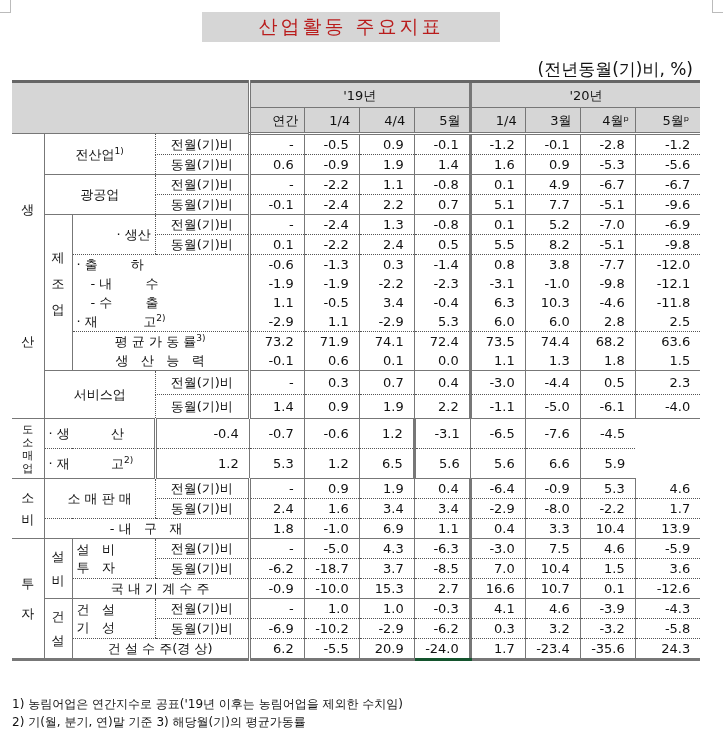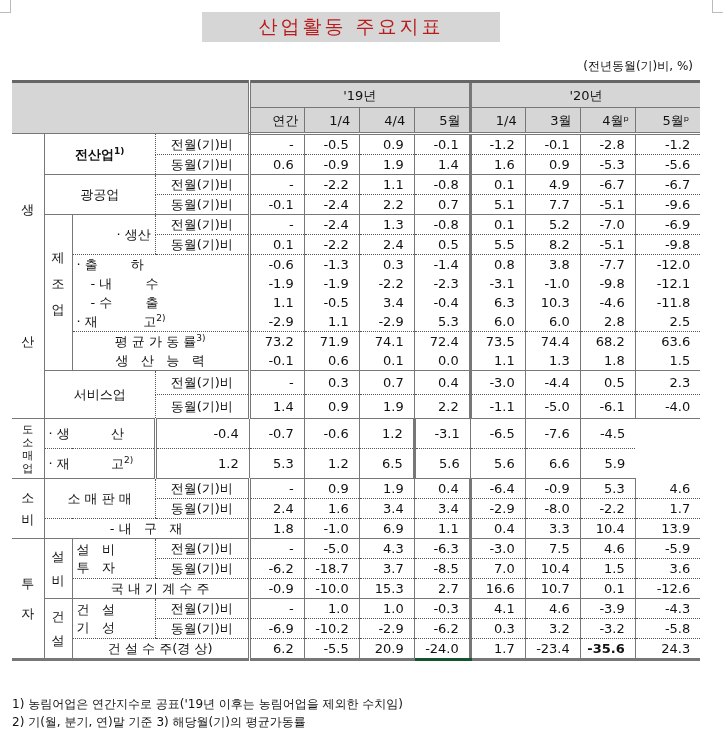--- a/index.html
+++ b/index.html
@@ -1,21 +1,21 @@
 <!DOCTYPE html>
 <html><head>
 <meta charset="utf-8">
 <style>
   html, body { margin:0; padding:0; background:#fff; }
   body { width:723px; height:744px; position:relative; overflow:hidden;
          font-family:"DejaVu Sans", sans-serif; color:#111; }
   .corner { position:absolute; border-color:#bbb; border-style:solid; width:10px; height:12px; }
   .title-box { position:absolute; left:202px; top:12px; width:298px; height:30px; background:#d6d6d6;
                display:flex; align-items:center; justify-content:center; font-size:19px; letter-spacing:3px; color:#b91c1c; }
-  .unit { position:absolute; right:30px; top:58px; font-size:12px; }
+  .unit { position:absolute; right:30px; top:58px; font-size:17px; }
   table { position:absolute; left:12px; top:80px; border-collapse:collapse; table-layout:fixed; font-size:13px; }
   td, th { padding:0 4px; height:19px; line-height:19px; white-space:nowrap; overflow:hidden; }
   th { background:#d6d6d6; font-weight:normal; text-align:center; height:24px; border:1px solid #777; }
   thead tr:first-child th { border-top:3px solid #666; }
   thead tr:last-child th { border-bottom:3px double #777;padding-left:20px; }
   td.num { text-align:right; border-left:1px solid #777; padding-right:10px; }
   td.dbl { border-left:3px double #777; }
   td.thick { border-left:3px solid #777; }
   th.dbl { border-left:3px double #777; }
   th.thick { border-left:3px solid #777; }
@@ -69,21 +69,21 @@
       <th class="thick">1/4</th>
       <th>3월</th>
       <th>4월ᵖ</th>
       <th style="border-right:none;">5월ᵖ</th>
     </tr>
   </thead>
   <tbody>
 
     <tr class="dot">
       <td rowspan="14" class="cat" style="border-bottom:1px solid #777;line-height:44px;">생<br><br><br>산</td>
-      <td colspan="2" rowspan="2" class="lbl" style="border-bottom:1px solid #777;border-right:none;font-weight:bold;"><span>전산업</span><span class="sup">1)</span></td>
+      <td colspan="2" rowspan="2" class="lbl" style="border-bottom:1px solid #777;border-right:none;"><span>전산업</span><span class="sup">1)</span></td>
       <td class="cmp">전월(기)비</td>
       <td class="num dbl">-</td>
       <td class="num">-0.5</td>
       <td class="num">0.9</td>
       <td class="num">-0.1</td>
       <td class="num thick">-1.2</td>
       <td class="num">-0.1</td>
       <td class="num">-2.8</td>
       <td class="num">-1.2</td>
     </tr>
@@ -359,20 +359,20 @@
       <td class="num">-5.8</td>
     </tr>
     <tr style="border-bottom:3px solid #777;">
       <td colspan="2" class="lbl" style="border-bottom:3px solid #777;">건 설 수 주(경 상)</td>
       <td class="num dbl" style="border-bottom:3px solid #777;">6.2</td>
       <td class="num" style="border-bottom:3px solid #777;">-5.5</td>
       <td class="num" style="border-bottom:3px solid #777;">20.9</td>
       <td class="num" style="border-bottom:3px solid #14532d;margin-left:12px;">-24.0</td>
       <td class="num thick" style="border-bottom:3px solid #777;">1.7</td>
       <td class="num" style="border-bottom:3px solid #777;">-23.4</td>
-      <td class="num" style="border-bottom:3px solid #777;font-weight:bold;">-35.6</td>
+      <td class="num" style="border-bottom:3px solid #777;">-35.6</td>
       <td class="num" style="border-bottom:3px solid #777;">24.3</td>
     </tr>
   </tbody>
 </table>
 
 <div class="foot" style="top:696px;">1) 농림어업은 연간지수로 공표('19년 이후는 농림어업을 제외한 수치임)</div>
 <div class="foot" style="top:714px;">2) 기(월, 분기, 연)말 기준 3) 해당월(기)의 평균가동률</div>
 
 </body></html>

